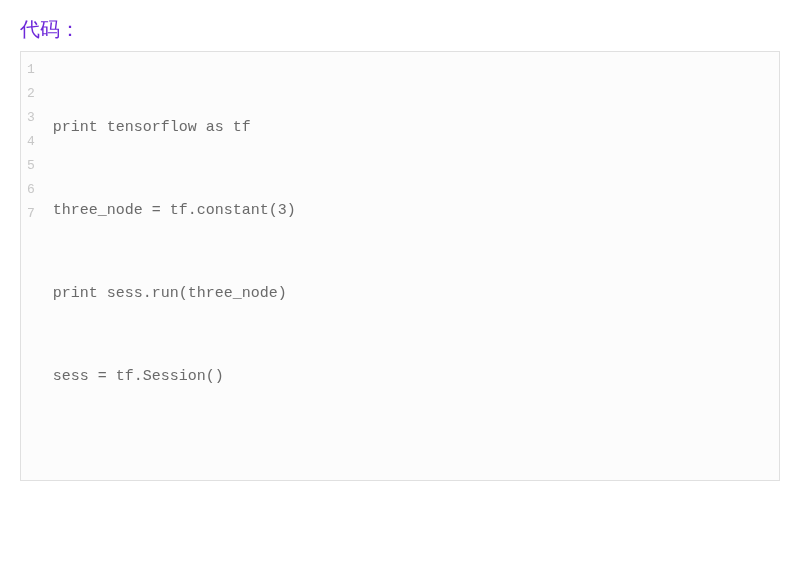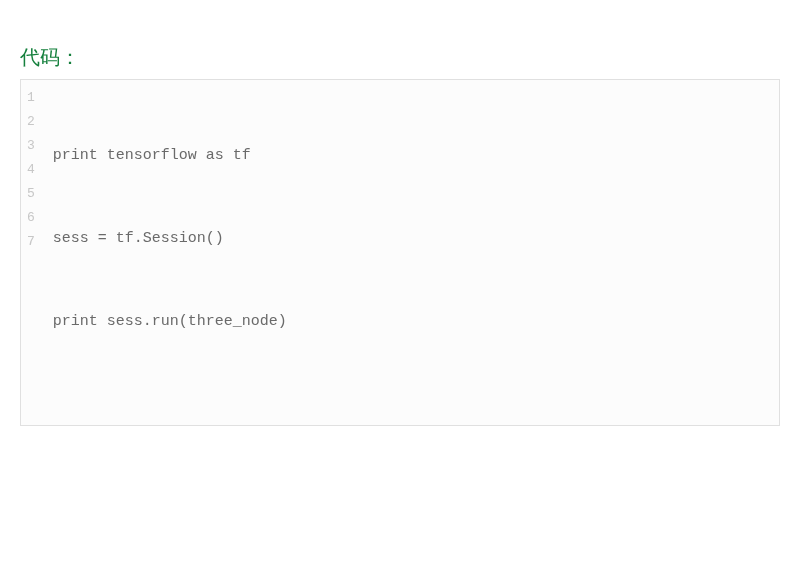--- a/index.html
+++ b/index.html
@@ -6,24 +6,23 @@
   body {
     margin: 0;
     padding: 16px 20px;
     font-family: -apple-system, BlinkMacSystemFont, "Segoe UI", "PingFang SC", "Microsoft YaHei", sans-serif;
     background: #ffffff;
     color: #333;
     width: 800px;
   }
   .section-label {
     font-size: 20px;
-    color: #15803d;
+    color: #6d28d9;
     margin-bottom: 8px;
     font-weight: 400;
-    margin-top: 28px;
   }
   .code-block {
     border: 1px solid #e0e0e0;
     background: #fcfcfc;
     font-family: "SFMono-Regular", Consolas, "Liberation Mono", Menlo, monospace;
     font-size: 15px;
     line-height: 1.85;
     display: flex;
     margin-bottom: 28px;
     overflow: hidden;
@@ -65,17 +64,18 @@
     <span class="ln">1</span>
     <span class="ln">2</span>
     <span class="ln">3</span>
     <span class="ln">4</span>
     <span class="ln">5</span>
     <span class="ln">6</span>
     <span class="ln">7</span>
   </div>
   <div class="code">
     <span class="line">print tensorflow as tf</span>
+    <span class="line">three_node = tf.constant(3)</span>
+    <span class="line">print sess.run(three_node)</span>
     <span class="line">sess = tf.Session()</span>
-    <span class="line">print sess.run(three_node)</span>
     
   </div>
 </div>
 
 </body></html>

